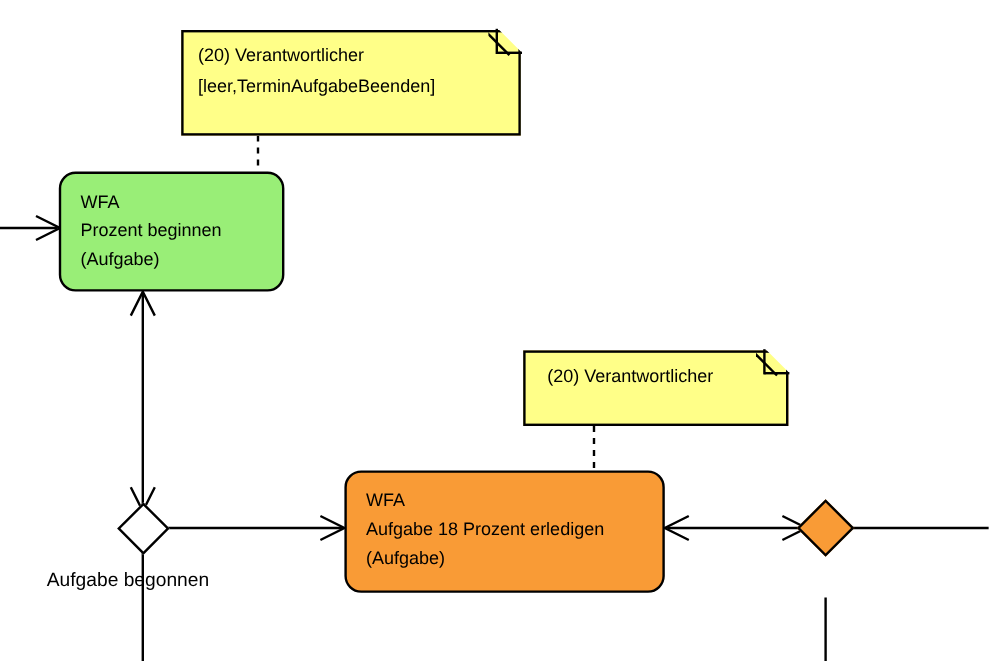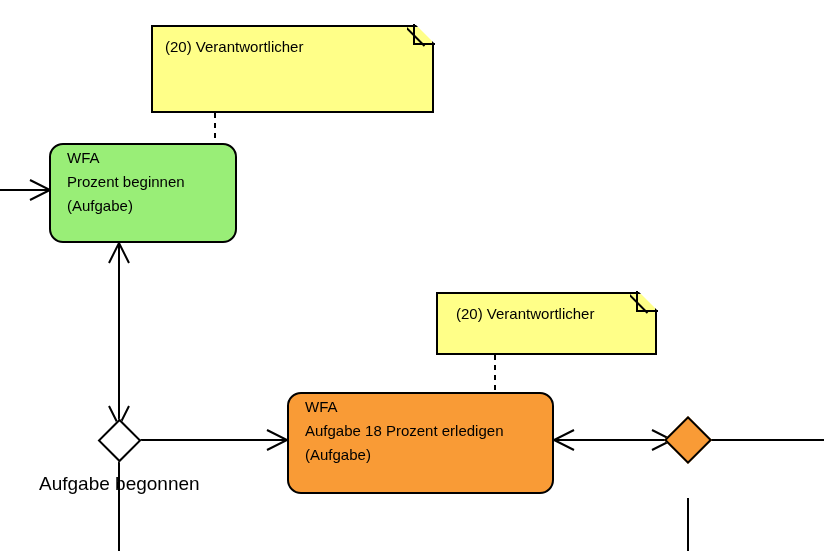--- a/index.html
+++ b/index.html
@@ -28,21 +28,21 @@
     height: 551px;
     pointer-events: none;
   }
 
   
   .node {
     position: absolute;
     box-sizing: border-box;
     border: 2px solid #000000;
     border-radius: 14px;
-    padding: 1px 0 0 16px;
+    padding: 12px 0 0 16px;
     font-size: 15px;
     line-height: 24px;
     white-space: nowrap;
   }
   .node.green {
     background: #99ee77;
   }
   .node.orange {
     background: #f99b36;
   }
@@ -137,21 +137,21 @@
   .diamond.white .diamond-shape {
     background: #ffffff;
   }
   .diamond.orange .diamond-shape {
     background: #f99b36;
   }
 
   
   .label {
     position: absolute;
-    font-size: 19px;
+    font-size: 16px;
     line-height: 18px;
     white-space: nowrap;
     text-align: center;
   }
 </style>
 </head>
 <body>
 
 <div id="canvas">
 
@@ -189,20 +189,21 @@
     <line x1="688" y1="498" x2="688" y2="551" stroke="#000000" stroke-width="2"></line>
   </svg>
 
   <div class="note" style="left:151px; top:25px; width:283px; height:88px;">
     <div class="body"></div>
     <div class="fold-cut"></div>
     <div class="fold-edge"></div>
     <div class="fold-line"></div>
     <div class="note-text">
       <span class="line">(20) Verantwortlicher</span>
+      <span class="line">[leer,TerminAufgabeBeenden]</span>
     </div>
   </div>
 
   <div class="note" style="left:436px; top:292px; width:221px; height:63px;">
     <div class="body"></div>
     <div class="fold-cut"></div>
     <div class="fold-edge"></div>
     <div class="fold-line"></div>
     <div class="note-text" style="padding-left:20px;">
       <span class="line">(20) Verantwortlicher</span>

